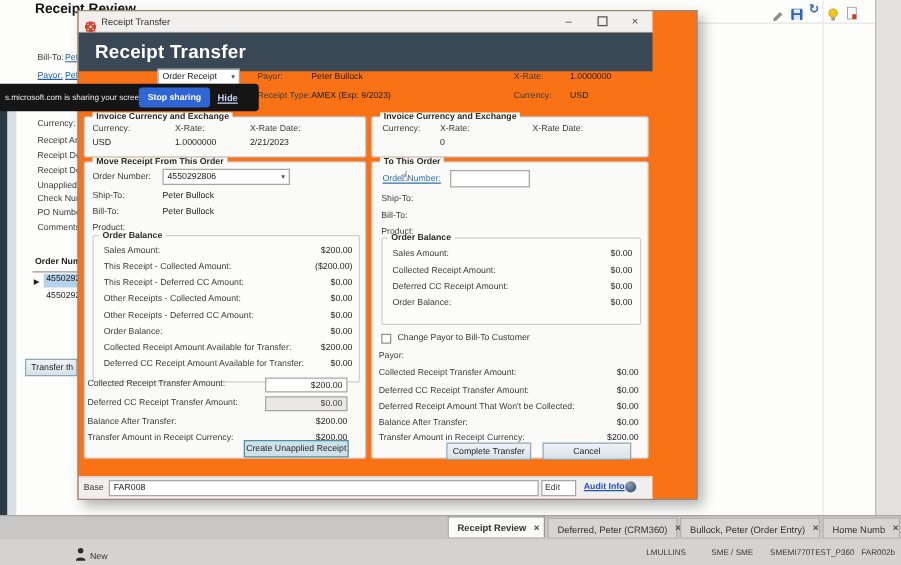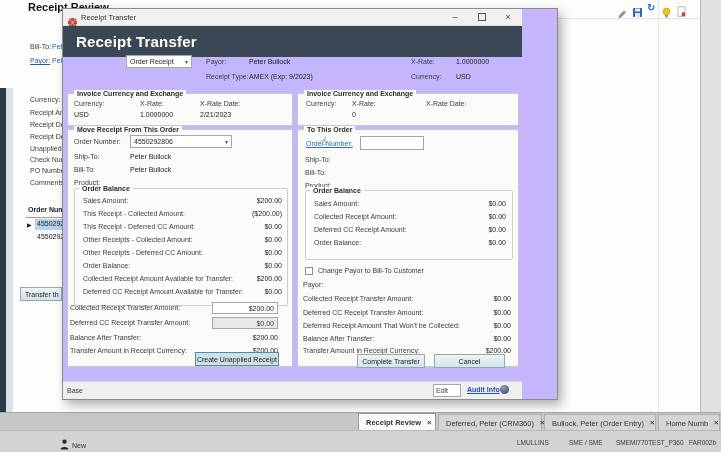--- a/index.html
+++ b/index.html
@@ -18,21 +18,21 @@
   .inp:disabled{background:#e9e8e7;color:#444}
   .combo{position:absolute;border:1px solid #a6a6a6;background:#fff;display:flex;align-items:center;justify-content:space-between;padding:0 3px;font-size:7px;color:#1c1c1c}
   .combo .arw{font-size:6px;color:#555;line-height:6px}
   .btn{position:absolute;background:linear-gradient(#eef3f5,#d7e2e8);border:1px solid #8fa8b6;font-size:7px;color:#1e1e1e;display:flex;align-items:center;justify-content:center;white-space:nowrap;overflow:hidden}
   .brow{position:absolute;display:flex;justify-content:space-between;align-items:center;height:11px}
   .brow span{font-size:7px;white-space:nowrap}
   .brow .k{color:#3c3c3c}
   .brow .v{color:#1c1c1c}
   .link{color:#2b72ae;text-decoration:underline;cursor:pointer}
   .bluelink{color:#1f62a8;text-decoration:underline}
-  .dlg{position:absolute;left:62px;top:8px;width:496px;height:392px;background:#c4b5fd;border:1px solid #8a8a88;box-shadow:4px 5px 10px rgba(0,0,0,.30);z-index:5}
+  .dlg{position:absolute;left:62px;top:8px;width:496px;height:392px;background:#f97316;border:1px solid #8a8a88;box-shadow:4px 5px 10px rgba(0,0,0,.30);z-index:5}
   .winbtn{position:absolute;font-size:9px;color:#444;width:14px;text-align:center;cursor:pointer;line-height:12px}
   .tab{position:absolute;display:flex;align-items:center;gap:6px;padding:0 7px;font-size:7.5px;color:#333;background:#d7d5d3;border:1px solid #b3b1af;border-bottom:none}
   .tab .x{font-size:8px;font-weight:bold;color:#4a4a4a;line-height:8px}
   .tab.active{background:#fafaf8;font-weight:bold;border-color:#9d9b99}
   .status-txt{position:absolute;font-size:6.5px;color:#3a3a3a;white-space:nowrap}
 </style>
 </head>
 <body>
 
 <div id="screen">
@@ -259,28 +259,34 @@
           <span class="k">Transfer Amount in Receipt Currency:</span>
           <span class="v">$200.00</span>
         </div>
 
       <div class="btn" style="left:59px;top:224px;width:68px;height:14px">Complete Transfer</div>
       <div class="btn" style="left:136px;top:224px;width:71px;height:14px">Cancel</div>
     </div>
 
     <div class="abs" style="left:0;top:372px;width:459px;height:18px;background:#f1efed;border-top:1px solid #d6d4d2">
       <span class="lb" style="left:4px;top:5px">Base</span>
+      <input class="inp" style="left: 24px; top: 2px; width: 344px; height: 13px;" value="FAR008">
       <span class="abs" style="left:370px;top:2px;width:28px;height:13px;border:1px solid #a6a6a6;background:#fff">
         <span class="lb" style="left:2px;top:2px">Edit</span>
       </span>
       <span class="lb bluelink bold" style="left:404px;top:4px;font-size:7px;color:#1f4fc8">Audit Info</span>
       <span class="abs" style="left:437px;top:3px;width:9px;height:9px;border-radius:50%;background:radial-gradient(circle at 35% 30%,#8ba1b5,#2e4460)"></span>
     </div>
   </div>
 
+  <div class="abs" style="left:0;top:67px;width:207px;height:22px;background:#151515;z-index:10;border-radius:0 3px 3px 0">
+    <span class="abs" style="left:4px;top:8px;font-size:6.5px;color:#ededed;white-space:nowrap">s.microsoft.com is sharing your screen.</span>
+    <span class="abs" style="left:111px;top:3px;width:57px;height:16px;background:#2f66d4;border-radius:3px;color:#fff;font-size:7px;font-weight:bold;display:flex;align-items:center;justify-content:center">Stop sharing</span>
+    <span class="abs" style="left:174px;top:7px;font-size:7.5px;font-weight:bold;color:#c9d7f7;text-decoration:underline;cursor:pointer">Hide</span>
+  </div>
 
   <span style="position:absolute;left:320px;top:135px;z-index:30;font-size:11px;color:#111;font-family:'DejaVu Sans',sans-serif;text-shadow:0 0 1px #fff,0 0 2px #fff">☝</span>
 
   <div class="abs" style="left:0;top:412px;width:721px;height:18px;background:#c9c7c5;border-top:1px solid #a9a7a5">
     <div class="tab active" style="left:358px;top:0;height:18px;width:78px">
       <span style="white-space:nowrap">Receipt Review</span>
       <span class="x">×</span>
     </div>
     <div class="tab" style="left:438px;top:1px;height:17px;width:104px">
       <span style="white-space:nowrap">Deferred, Peter (CRM360)</span>

